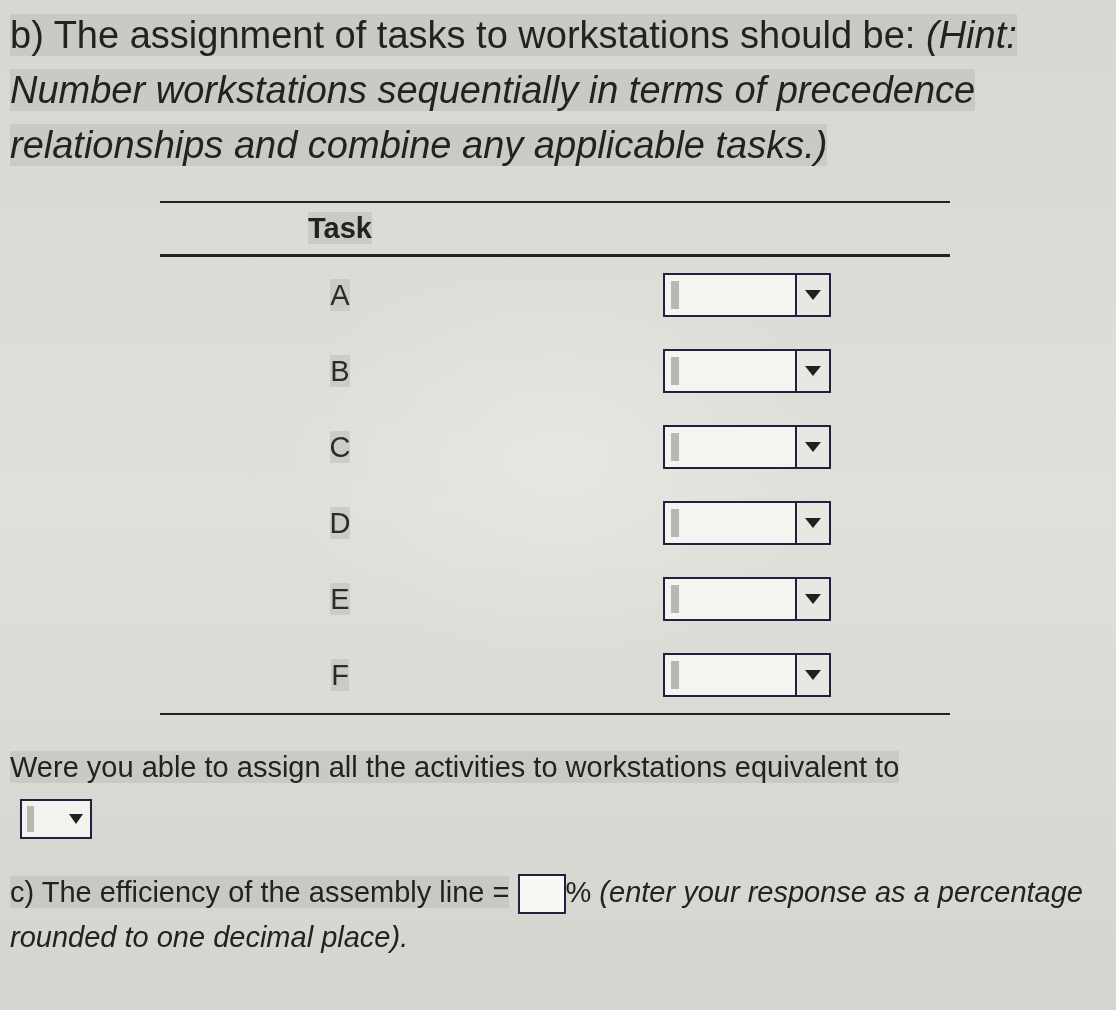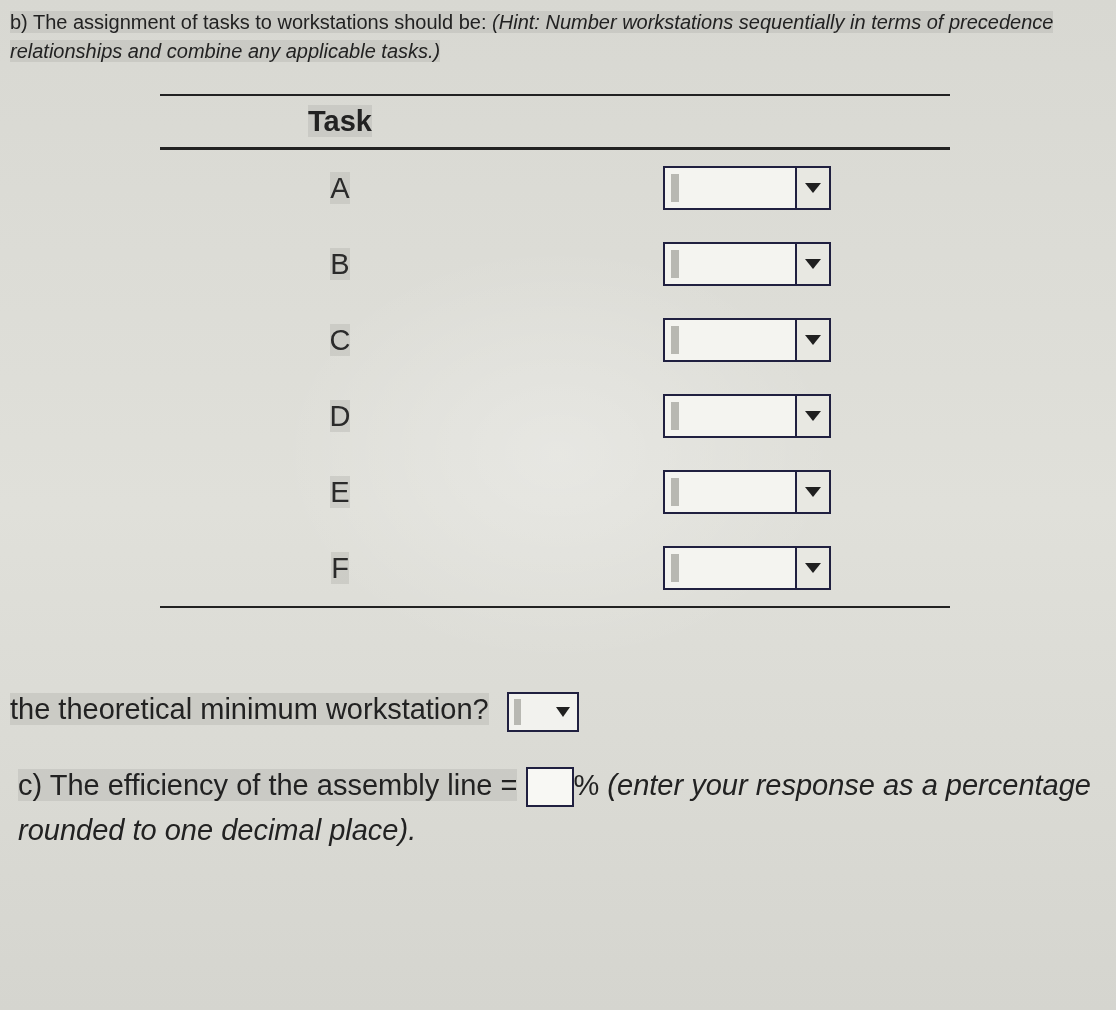--- a/index.html
+++ b/index.html
@@ -12,21 +12,21 @@
     background: #dcdcd6;
     background-image:
       radial-gradient(ellipse 400px 300px at 50% 45%, rgba(255,255,255,0.25), transparent 70%),
       linear-gradient(180deg, #d8d8d2 0%, #e0e0da 50%, #d5d5cf 100%);
     color: #222;
   }
   .page {
     padding: 8px 16px 20px 10px;
   }
   .prompt-b {
-    font-size: 20px;
+    font-size: 38px;
     line-height: 1.45;
     margin: 0 0 28px 0;
   }
   .hl { background: rgba(190,190,184,0.55); }
   .italic { font-style: italic; }
 
   
   .tbl-wrap {
     width: 790px;
     margin: 0 auto 28px auto;
@@ -100,21 +100,21 @@
 
   
   .q-mid {
     font-size: 29px;
     line-height: 1.7;
     margin: 12px 0 28px 0;
   }
   .q-c {
     font-size: 29px;
     line-height: 1.55;
-    margin: 8px;
+    margin: 0;
   }
   .input-box {
     display:inline-block;
     width: 48px;
     height: 40px;
     border: 2px solid #202040;
     background: #f8f8f4;
     vertical-align: middle;
   }
 </style>
@@ -219,22 +219,21 @@
               </svg>
           </span>
         </span>
       </div>
     </div>
 
     <div class="tbl-foot"></div>
   </div>
 
   <p class="q-mid">
-    <br>
-    <span class="hl">the theoretical minimum workstation?</span>
+    <span class="hl">Were you able to assign all the activities to workstations equivalent to</span><br>
     <span class="dd-sm">
       <span class="dd-cursor"></span>
       <span class="dd-space"></span>
       <span class="dd-icon">
         <svg width="16" height="12" viewBox="0 0 16 12">
             <polygon points="1,1 15,1 8,11" fill="#202020"></polygon>
           </svg>
       </span>
     </span>
   </p>

